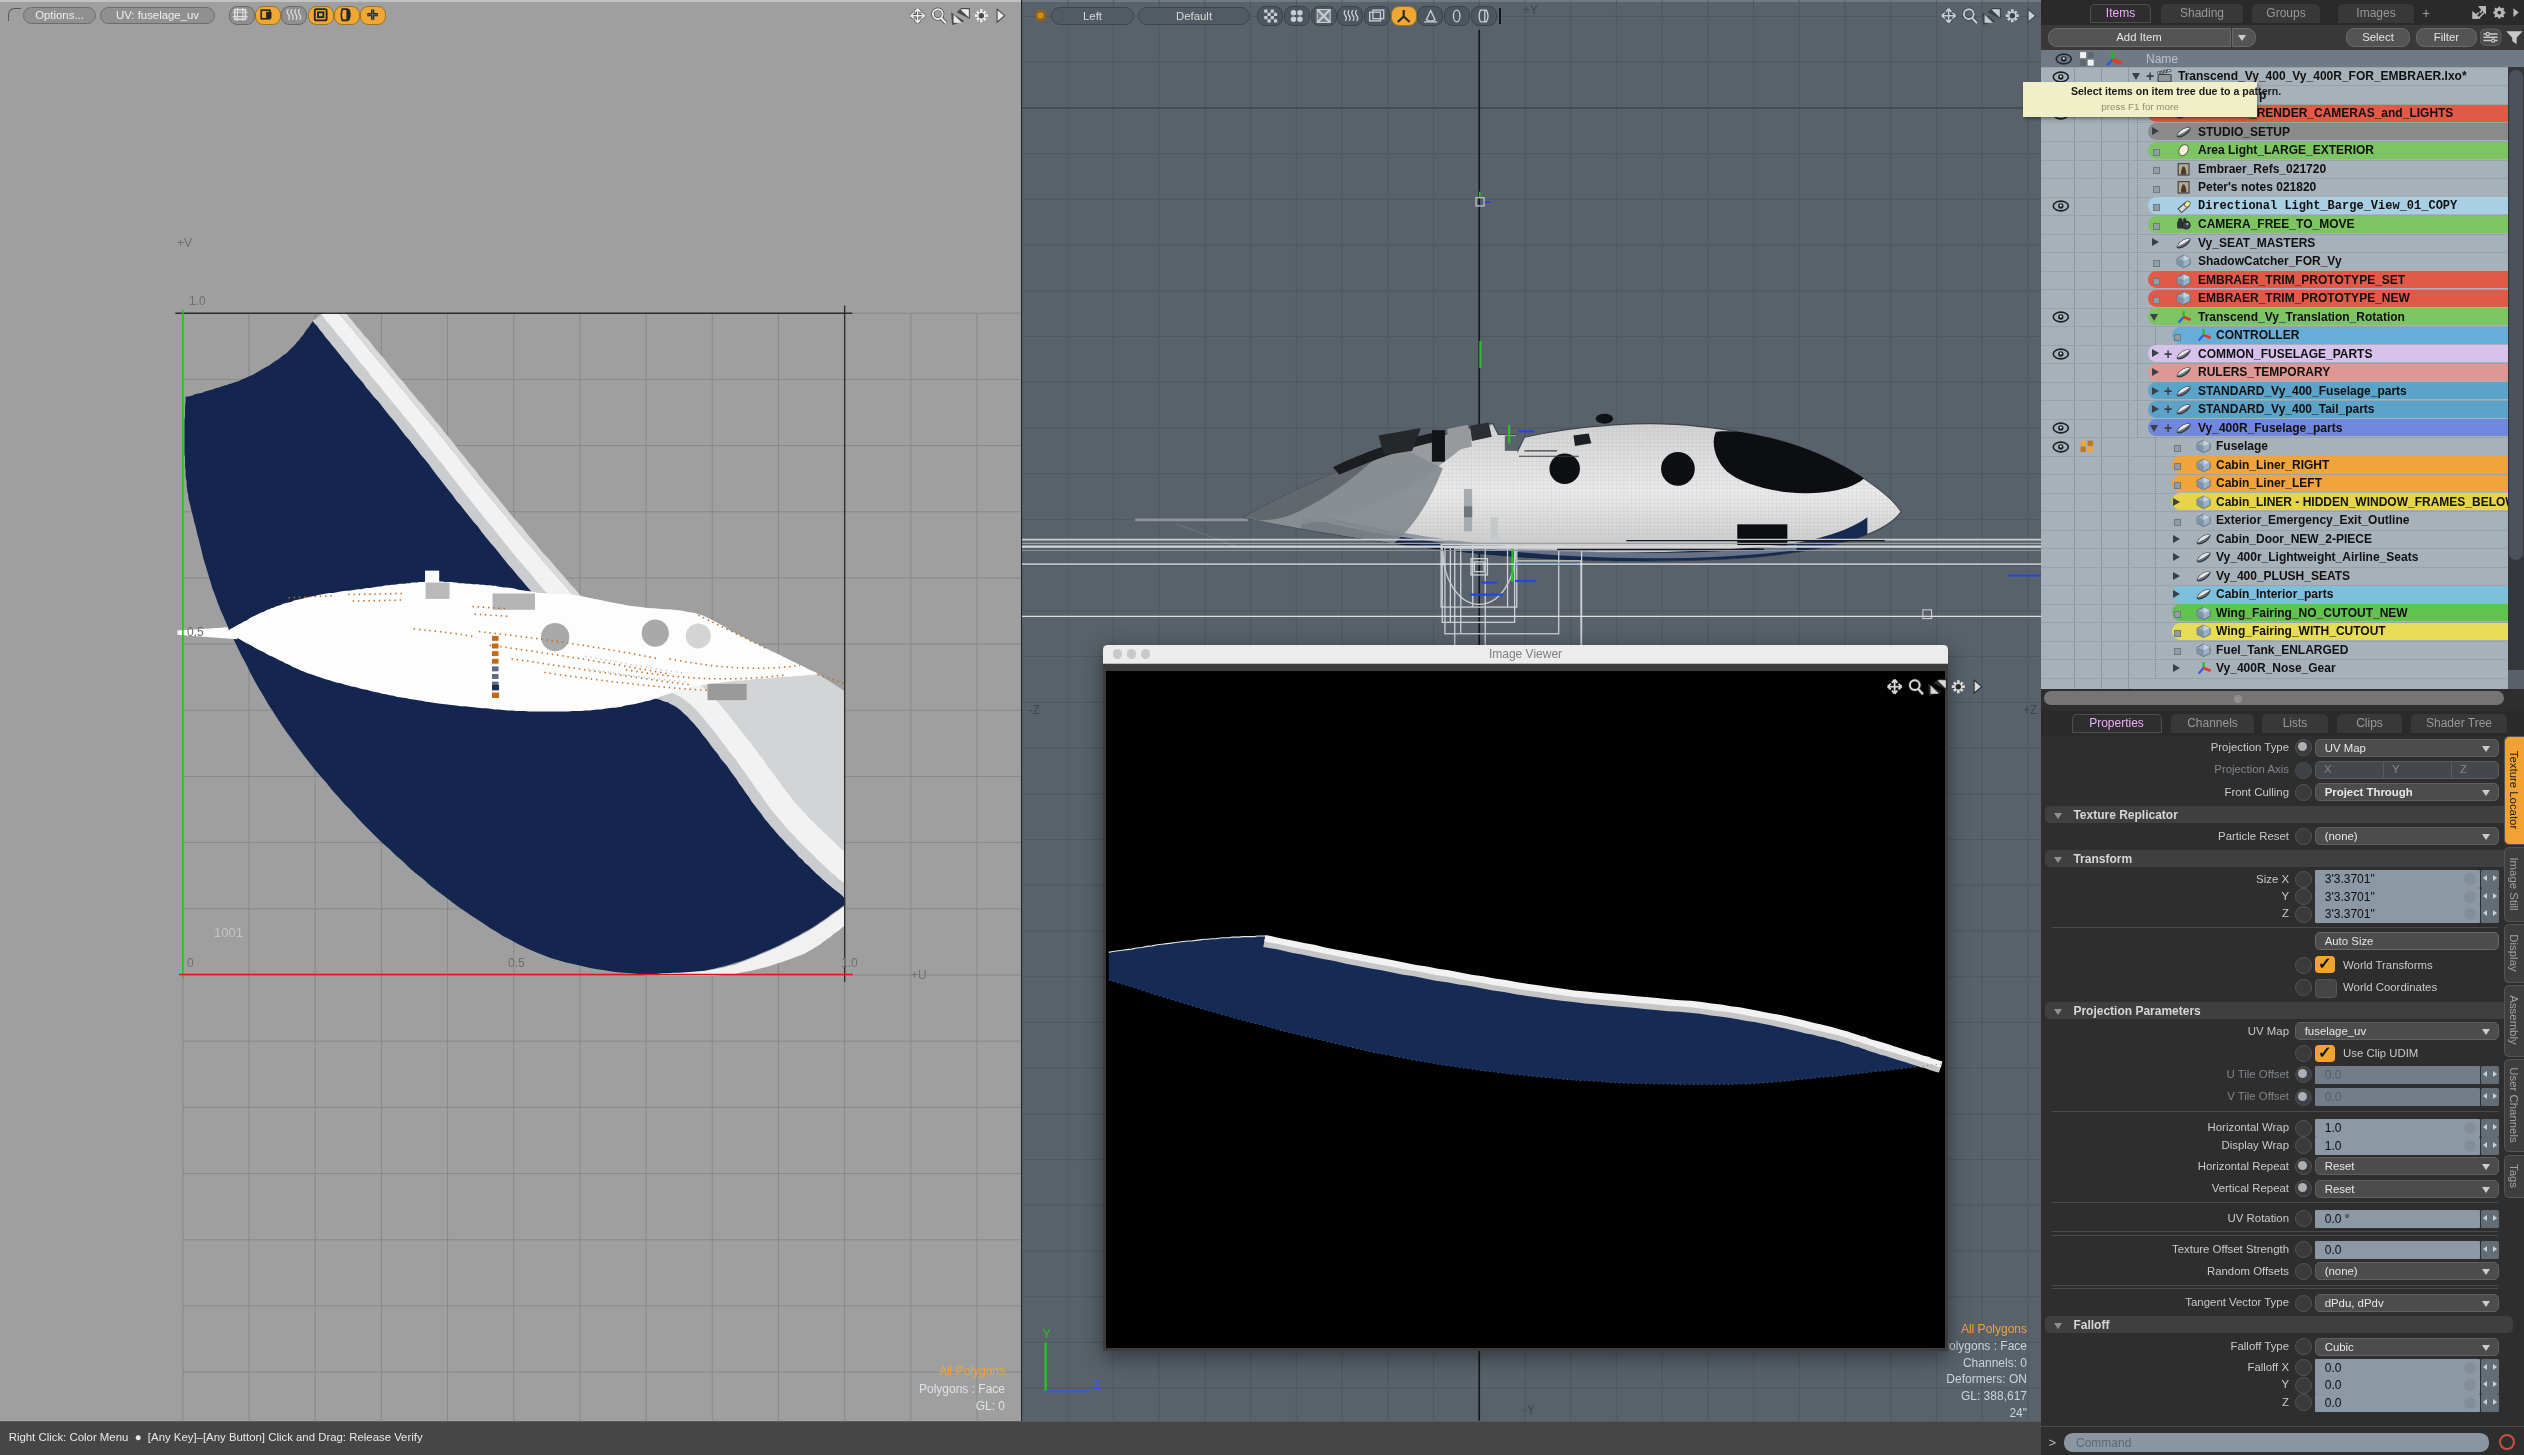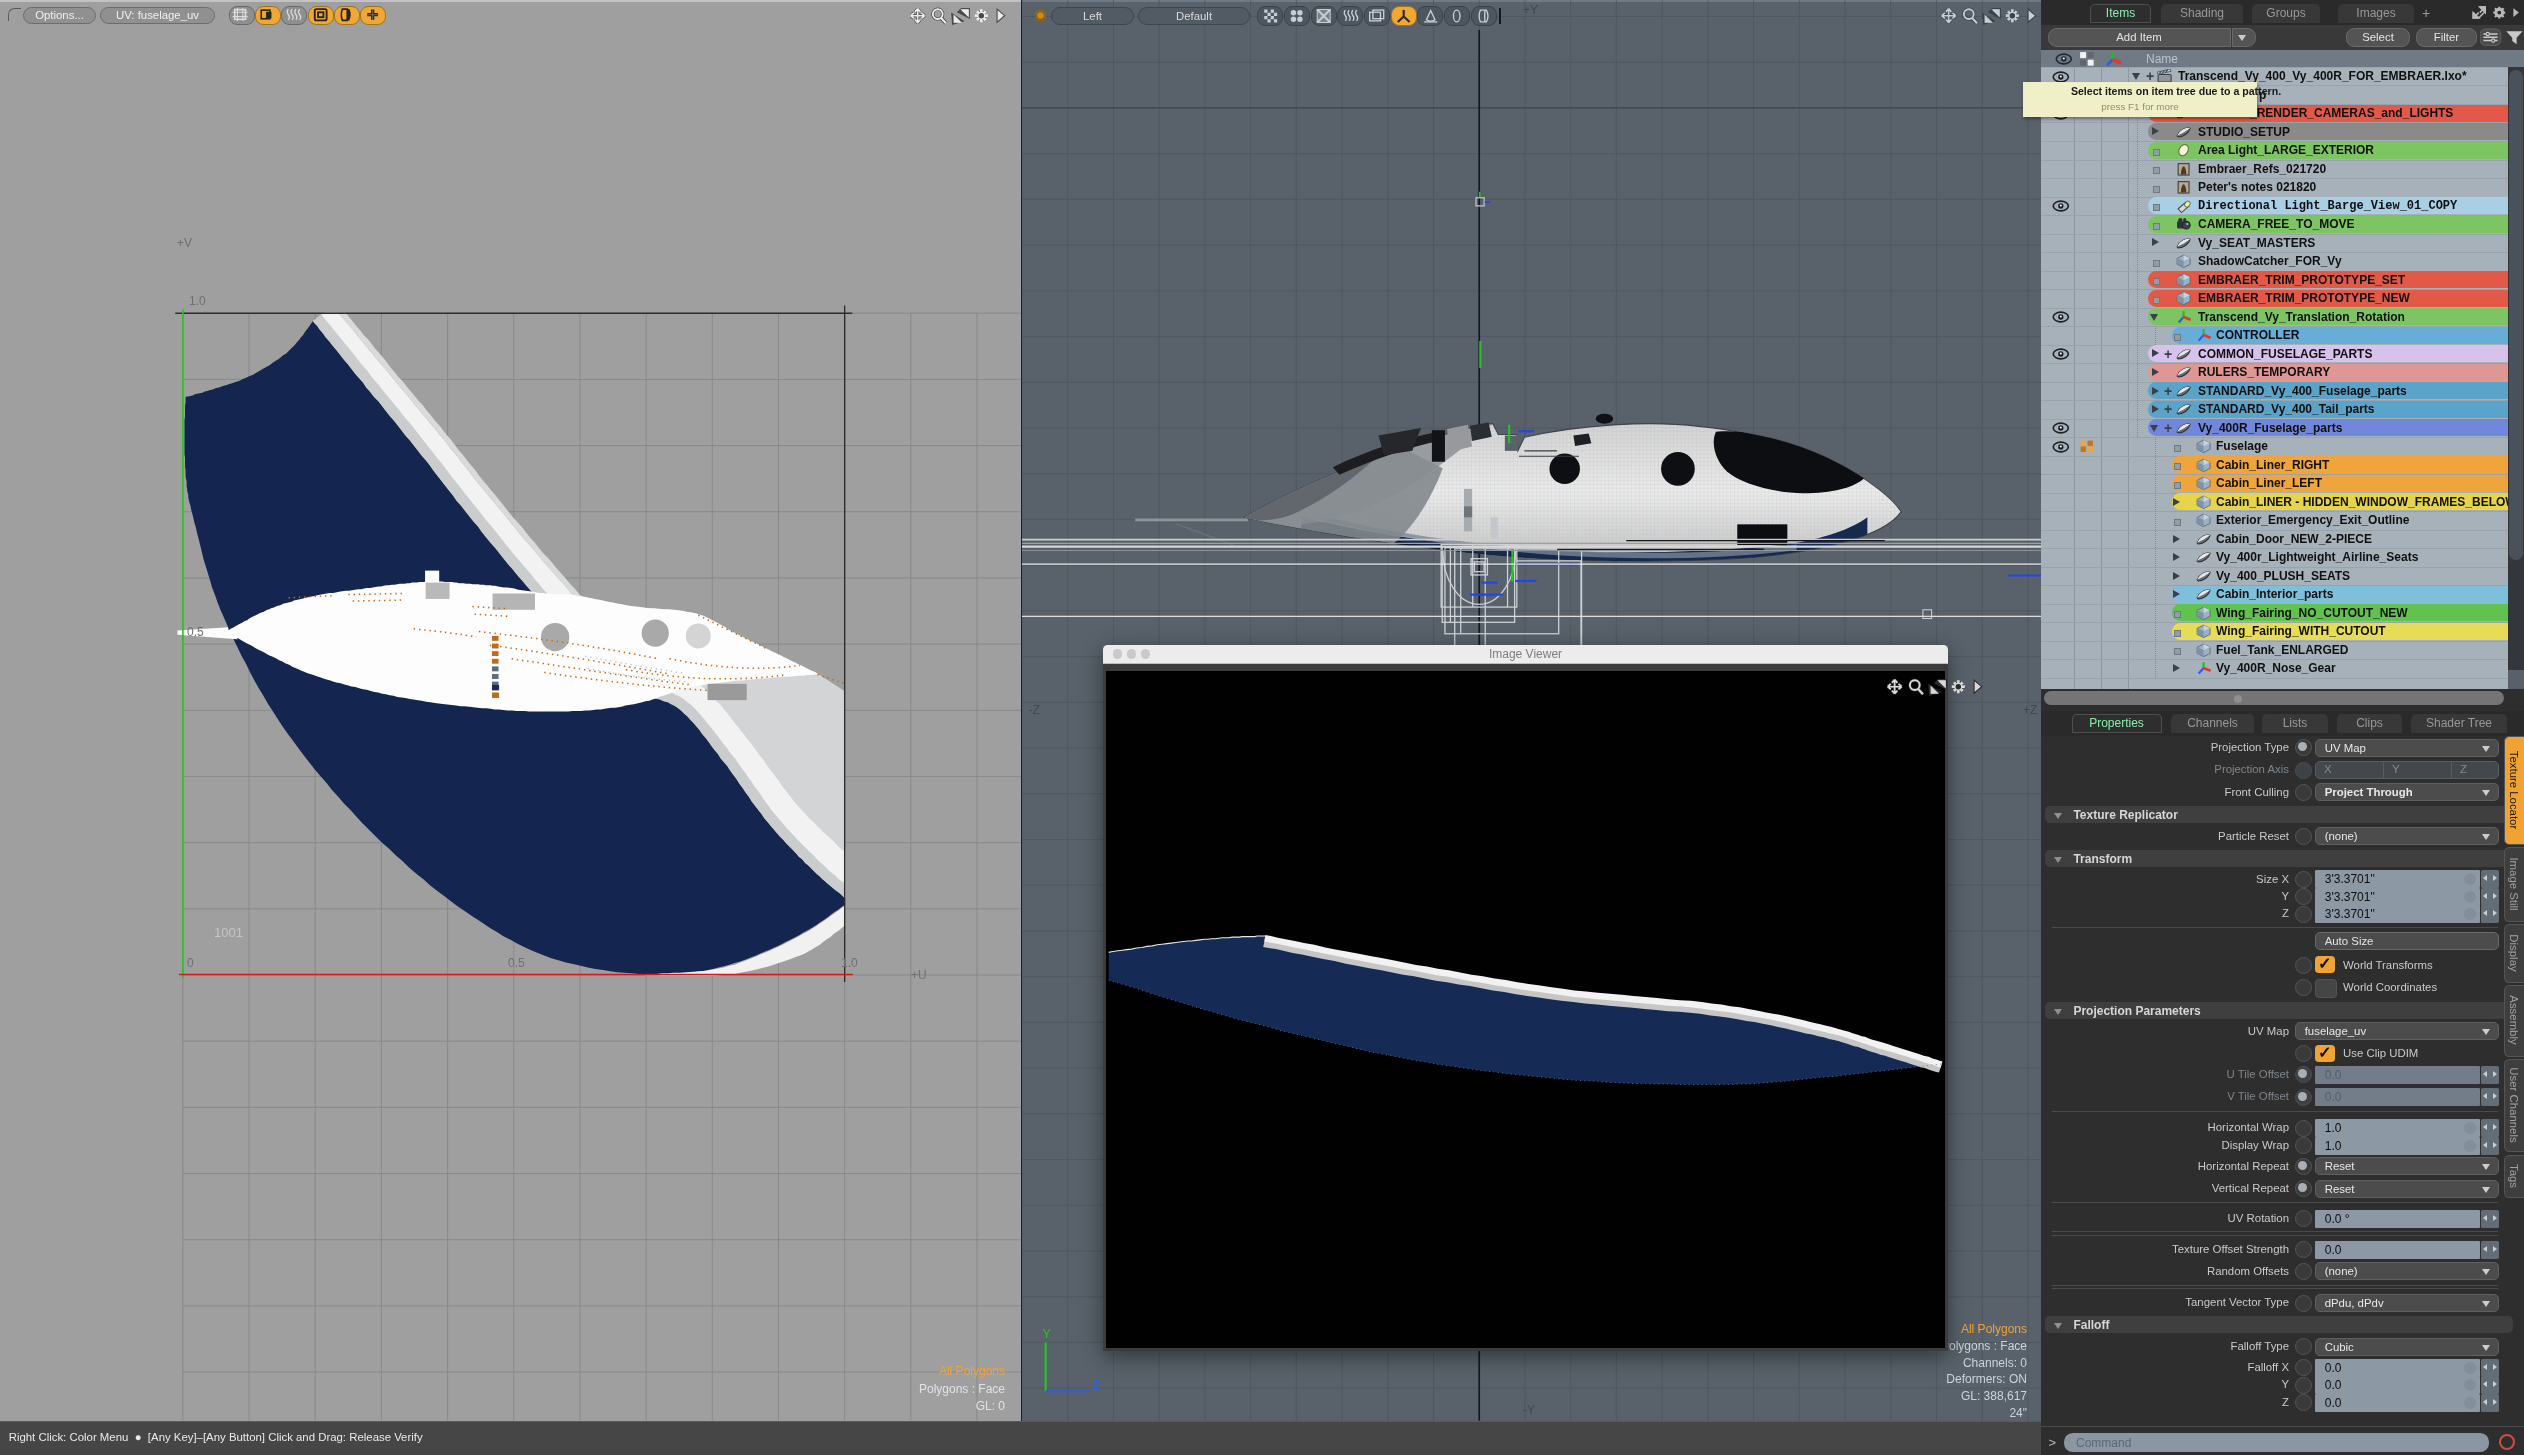--- a/index.html
+++ b/index.html
@@ -4,21 +4,21 @@
 html,body{margin:0;padding:0;background:#222;}
 #root{position:relative;width:2525px;height:1456px;overflow:hidden;font-family:"Liberation Sans",sans-serif;}
 .abs{position:absolute;}
 .pill{position:absolute;height:17px;border-radius:8.7px;background:#909090;border:1.1px solid #6c6c6c;color:#f0f0f0;font-size:11.4px;text-align:center;box-sizing:border-box;}
 .dpill{position:absolute;height:18.5px;border-radius:9.3px;background:#525b63;border:1.1px solid #3e464d;color:#d9d9d9;font-size:11.4px;text-align:center;box-sizing:border-box;}
 .ipill{position:absolute;width:25.6px;height:18.5px;border-radius:8.2px;background:#8f8f8f;border:1.1px solid #686868;box-sizing:border-box;}
 .ipill.on{background:#f1a733;border-color:#9a7420;}
 .dipill{position:absolute;width:25.6px;height:19.6px;border-radius:8.2px;background:#4d565e;border:1.1px solid #3a4249;box-sizing:border-box;}
 .dipill.on{background:#f1a733;border-color:#9a7420;}
 .tab{position:absolute;height:18.5px;border-radius:4.9px 4.9px 0 0;background:#383838;color:#989898;font-size:12px;text-align:center;line-height:18.5px;}
-.tab.on{background:#2e2e2e;box-shadow:inset 0 0 0 1.1px #4e4e4e;color:#86efac;}
+.tab.on{background:#2e2e2e;box-shadow:inset 0 0 0 1.1px #4e4e4e;color:#f0abfc;}
 .btn{position:absolute;background:#545454;border:0.5px solid #6a6a6a;border-radius:8.2px;color:#e3e3e3;font-size:11.4px;text-align:center;box-sizing:border-box;}
 .tname{position:absolute;top:2.2px;font-size:12px;font-weight:bold;color:#101010;white-space:nowrap;}
 .plabel{position:absolute;font-size:11.4px;color:#cacaca;text-align:right;width:234px;white-space:nowrap;}
 .plabel.dim{color:#80868c;}
 .pdrop{position:absolute;height:18px;background:#4c4c4c;border:0.5px solid #606060;border-radius:4.9px;color:#e8e8e8;font-size:11.4px;box-sizing:border-box;}
 .pdrop .dar{position:absolute;right:7.6px;top:6px;width:0;height:0;border-top:6.5px solid #cdcdcd;border-left:4.4px solid transparent;border-right:4.4px solid transparent;}
 .pinput{position:absolute;height:18px;background:#8c98a4;border-radius:1.1px;color:#0d0d0d;font-size:12px;box-sizing:border-box;}
 .pinput.dis{background:#727d89;color:#525e6a;}
 .spin{position:absolute;right:-18.5px;top:0;width:17.4px;height:18px;background:#626d76;border-radius:1.6px;}
 .spin:before{content:"";position:absolute;left:1.6px;top:4.9px;border-right:4.9px solid #c9cfd4;border-top:3.8px solid transparent;border-bottom:3.8px solid transparent;}

